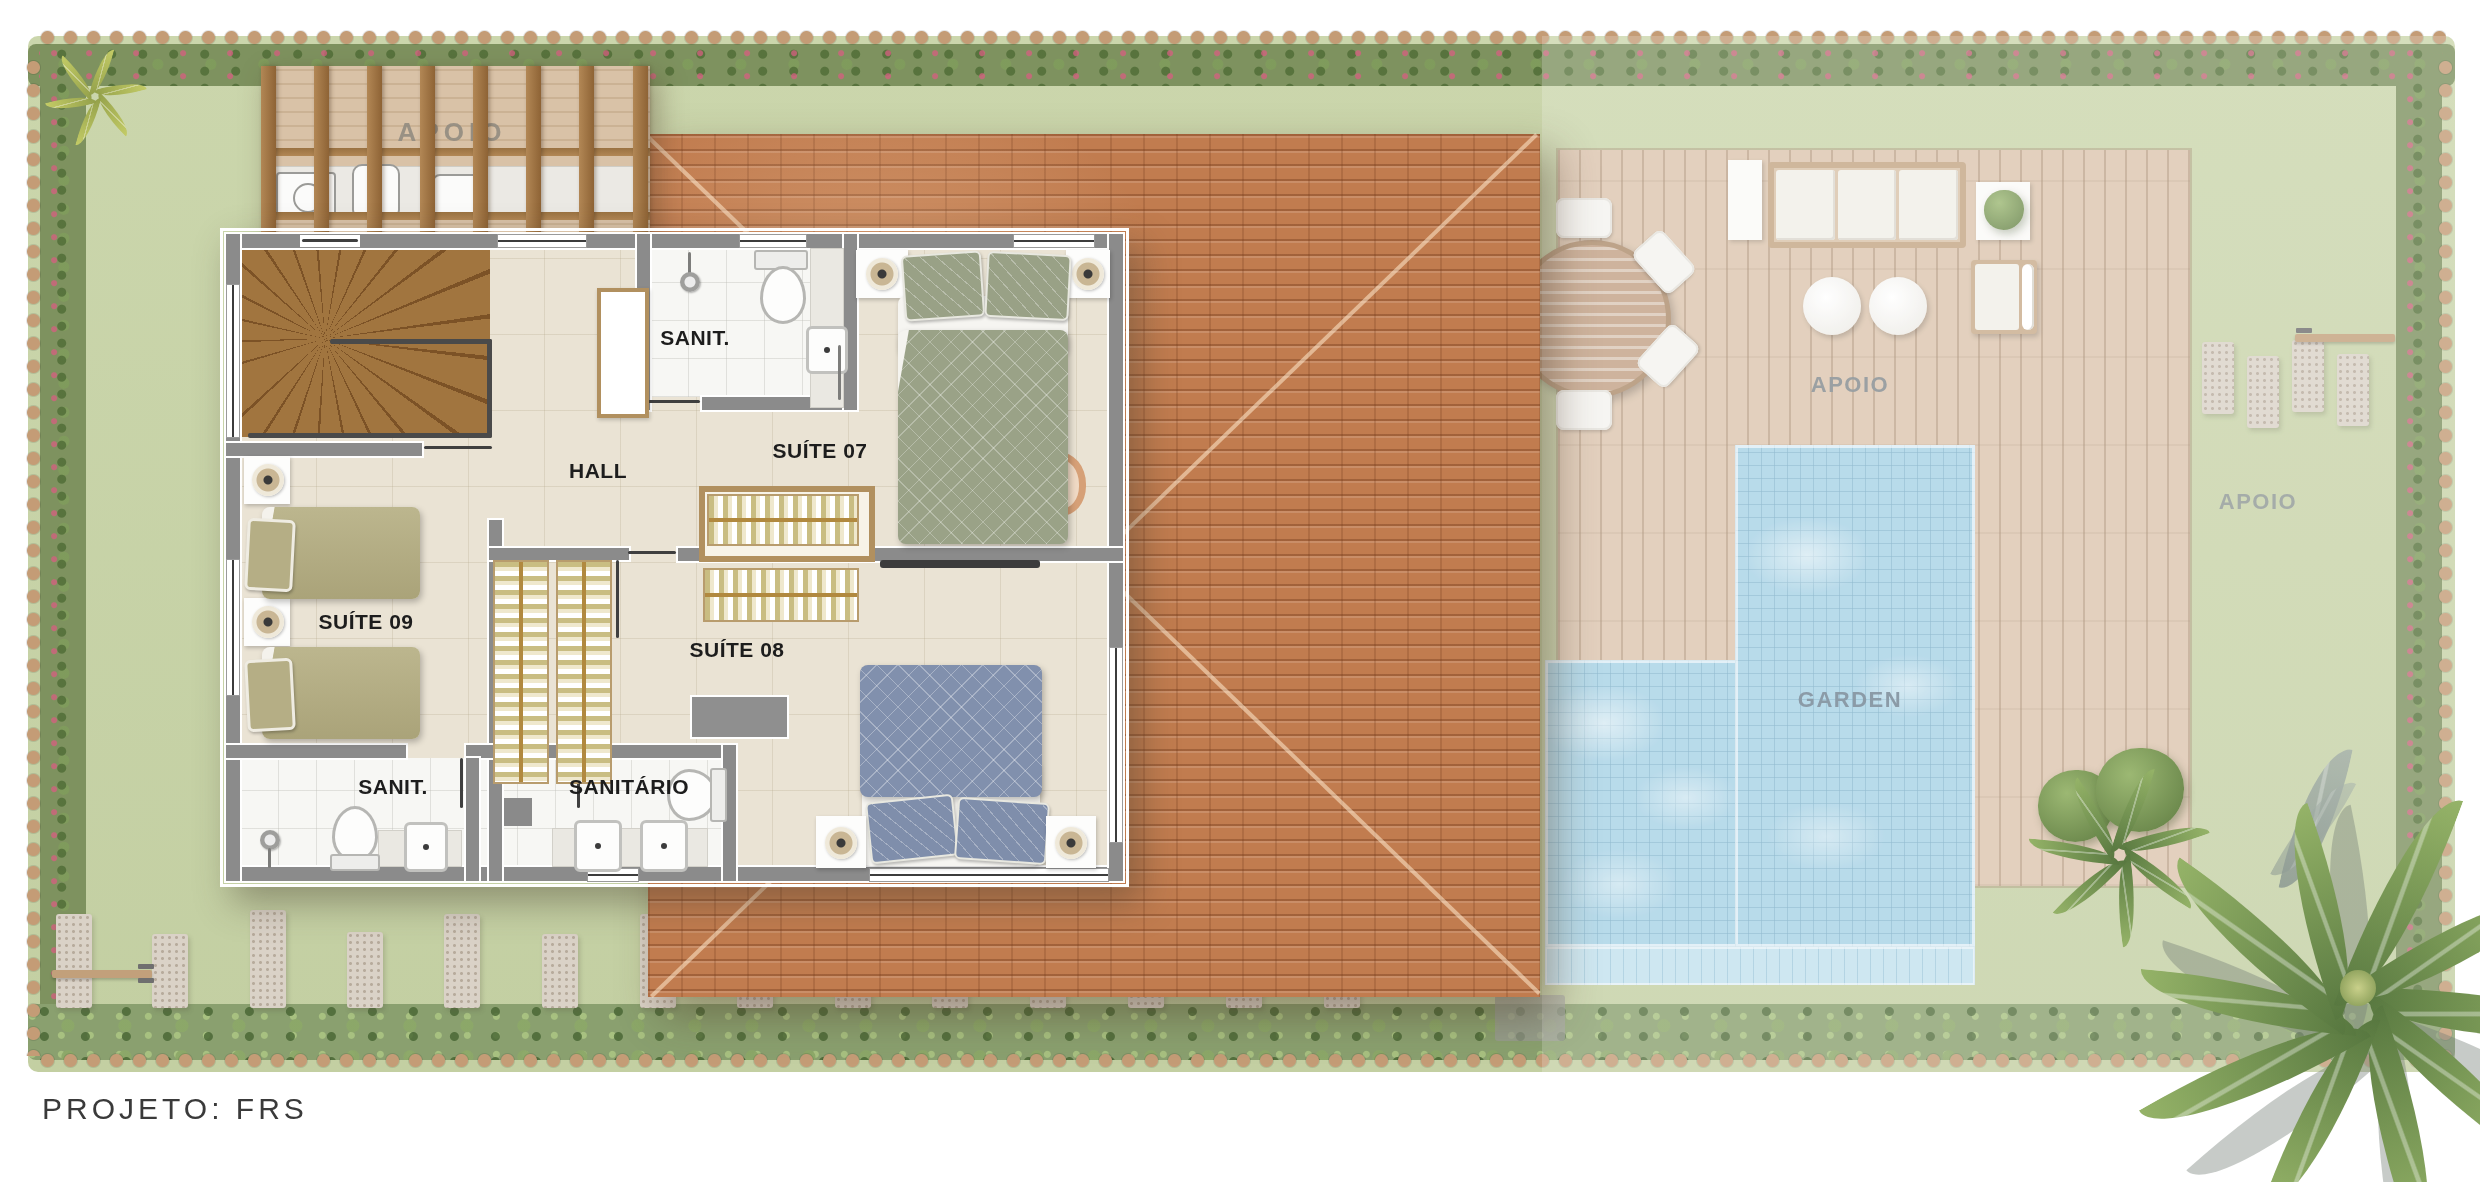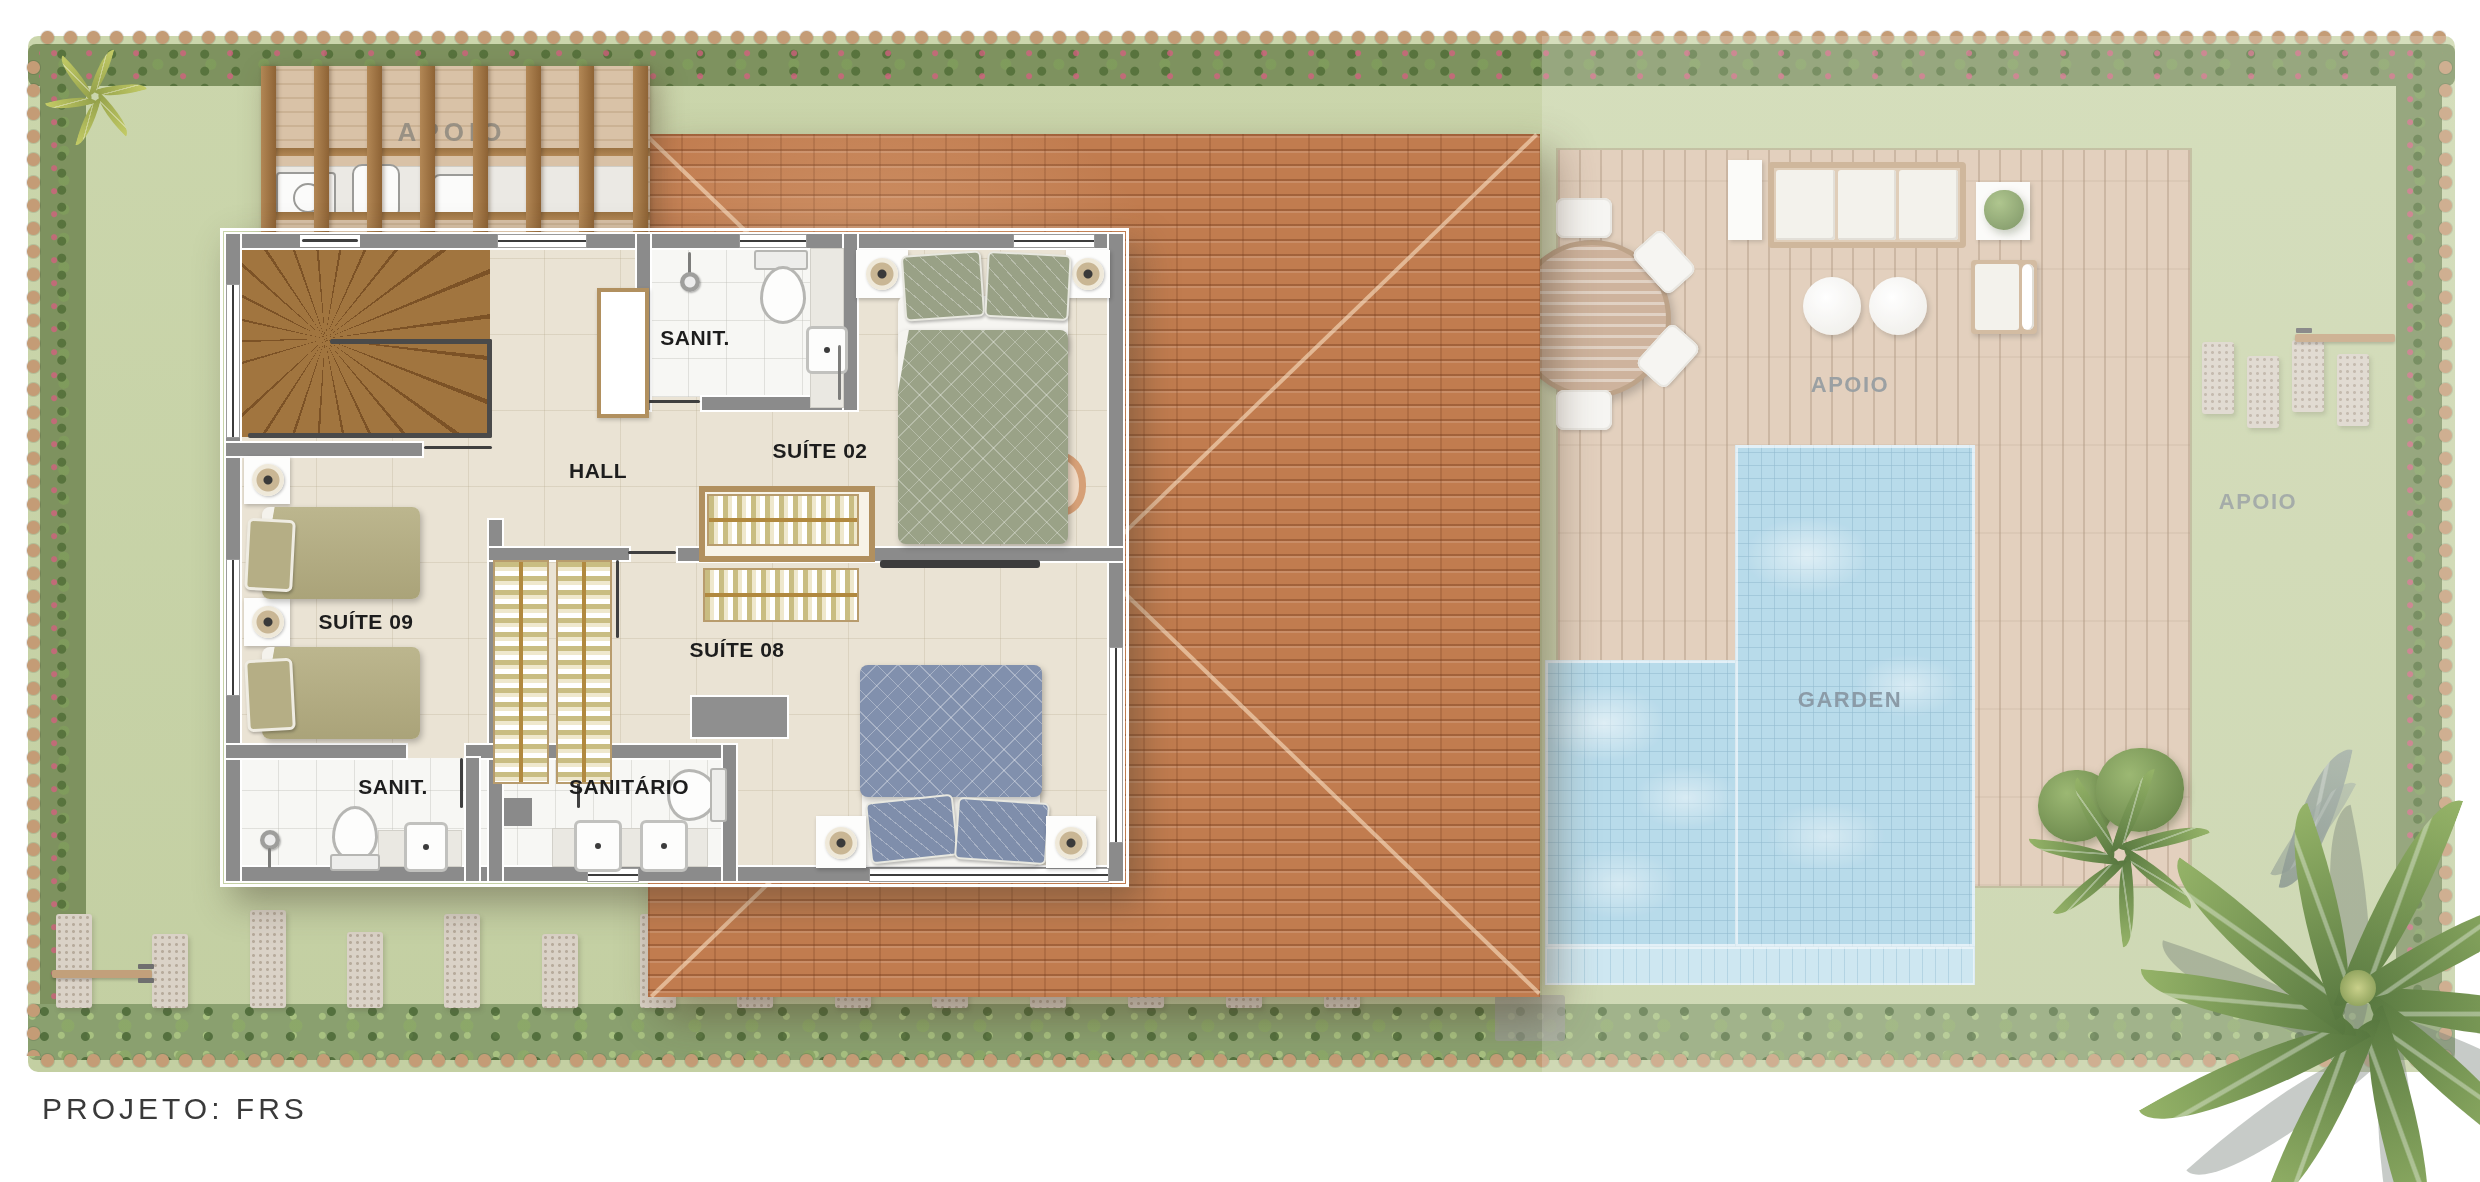--- a/index.html
+++ b/index.html
@@ -305,21 +305,21 @@
   <div class="lbl lbl-room" style="left:366px;top:622px;">SUÍTE 09</div>
 
   <div class="abs nightstand" style="left:856px;top:250px;width:52px;height:48px;"></div>
   <div class="abs lamp" style="left:866px;top:258px;"></div>
   <div class="abs nightstand" style="left:1066px;top:250px;width:44px;height:48px;"></div>
   <div class="abs lamp" style="left:1072px;top:258px;"></div>
   <div class="abs sheet" style="left:898px;top:296px;width:170px;height:60px;"></div>
   <div class="abs pillow pillow-sage" style="left:903px;top:253px;width:76px;height:62px;transform:rotate(-4deg);"></div>
   <div class="abs pillow pillow-sage" style="left:986px;top:253px;width:80px;height:62px;transform:rotate(3deg);"></div>
   <div class="abs duvet duvet-sage" style="left:898px;top:330px;width:170px;height:214px;"></div>
-  <div class="lbl lbl-room" style="left:820px;top:451px;">SUÍTE 02</div>
+  <div class="lbl lbl-room" style="left:820px;top:451px;">SUÍTE 07</div>
 
   <div class="abs sheet" style="left:862px;top:760px;width:178px;height:106px;"></div>
   <div class="abs duvet duvet-blue" style="left:860px;top:665px;width:182px;height:132px;"></div>
   <div class="abs pillow pillow-blue" style="left:868px;top:798px;width:84px;height:58px;transform:rotate(-6deg);"></div>
   <div class="abs pillow pillow-blue" style="left:956px;top:800px;width:88px;height:58px;transform:rotate(4deg);"></div>
   <div class="abs nightstand" style="left:816px;top:816px;width:50px;height:52px;"></div>
   <div class="abs lamp" style="left:825px;top:827px;"></div>
   <div class="abs nightstand" style="left:1046px;top:816px;width:50px;height:52px;"></div>
   <div class="abs lamp" style="left:1055px;top:827px;"></div>
   <div class="lbl lbl-room" style="left:737px;top:650px;">SUÍTE 08</div>

